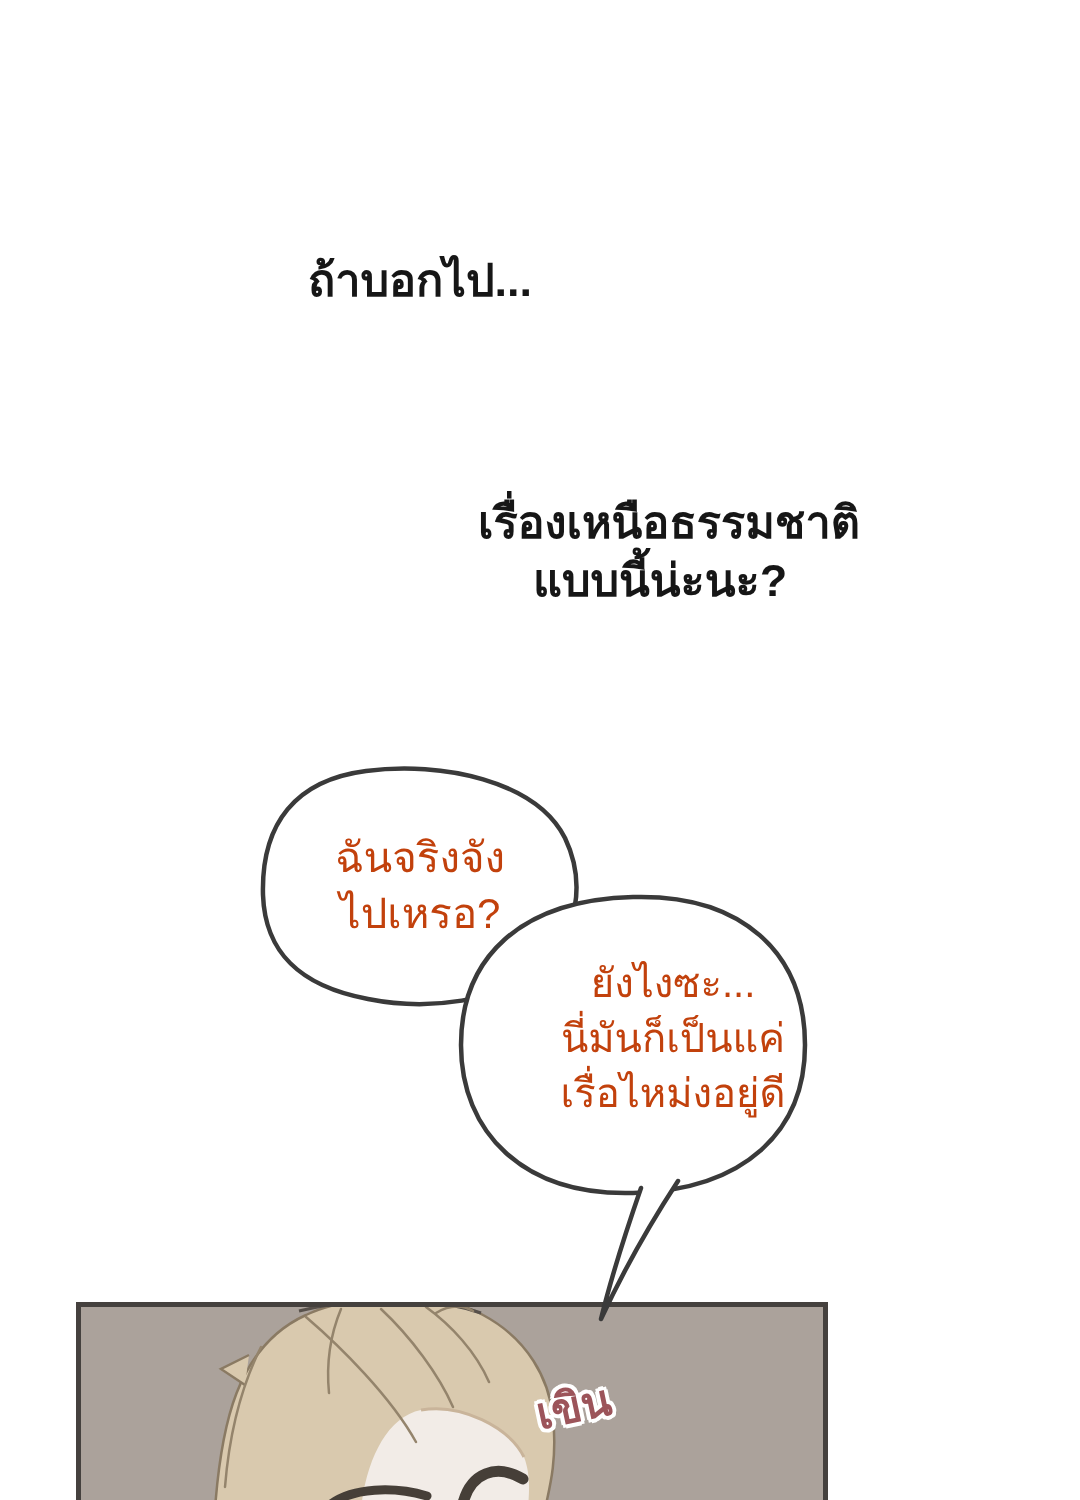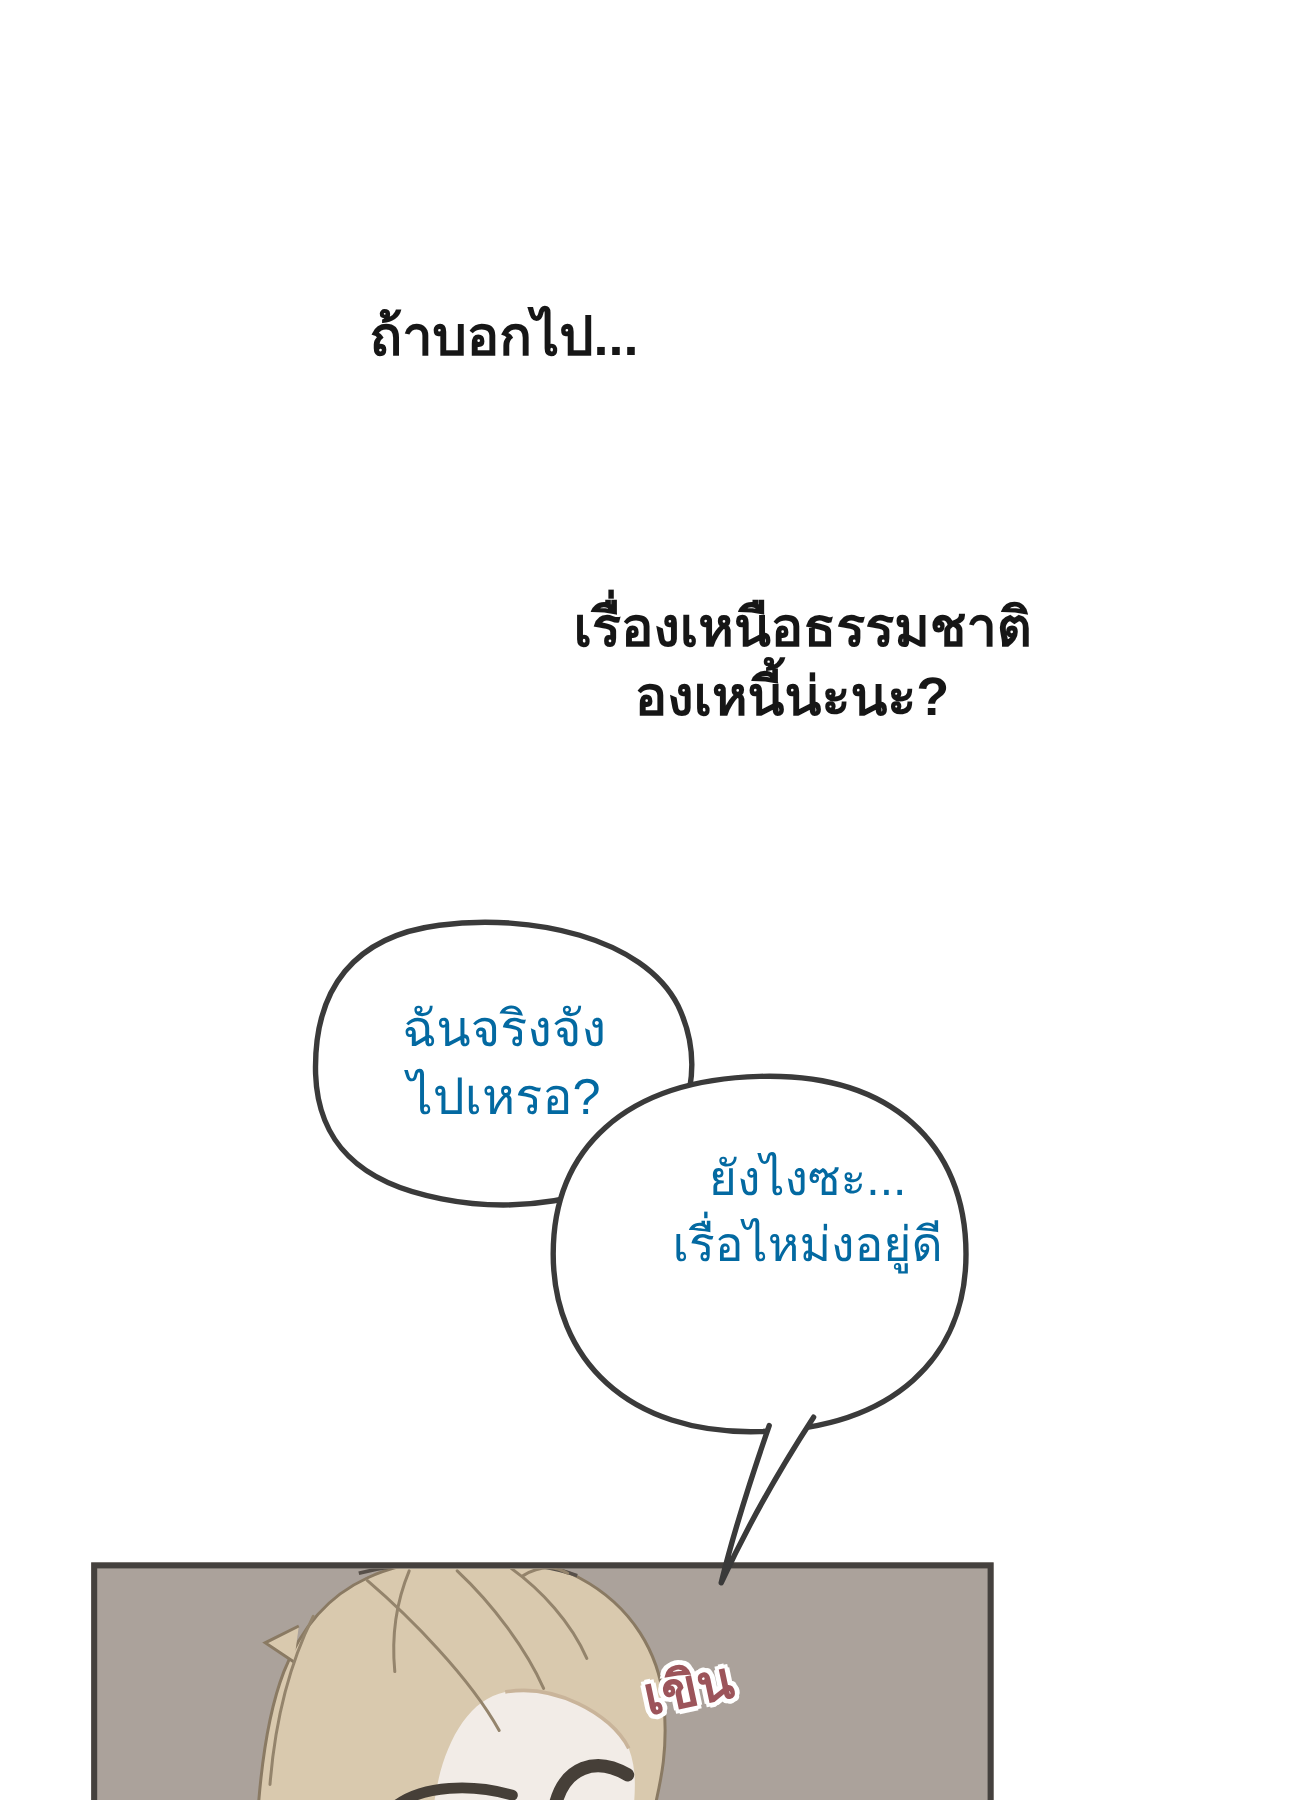--- a/index.html
+++ b/index.html
@@ -11,21 +11,21 @@
     padding-left:16px;
   }
   .abs{position:absolute;}
   .narration{
     text-align:center;font-weight:700;font-size:45px;line-height:58px;
     letter-spacing:0px;color:#161616;white-space:nowrap;
   }
   #narration-top{left:240px;top:252px;width:360px;}
   #narration-mid{left:478px;top:494px;width:364px;}
   .bubble-text{
-    text-align:center;font-weight:400;color:#0369a1;white-space:nowrap;z-index:6;
+    text-align:center;font-weight:400;color:#c2410c;white-space:nowrap;z-index:6;
   }
   #bubble-left-text{left:300px;top:830px;width:240px;font-size:42px;line-height:56px;}
   #bubble-right-text{left:541px;top:956px;width:264px;font-size:40px;line-height:55px;}
   #bubble-layer{left:0;top:0;width:1080px;height:1500px;z-index:5;}
   #panel{
     left:76px;top:1302px;width:752px;height:210px;
     background:#aba29b;border:5px solid #45413e;box-sizing:border-box;
     overflow:hidden;z-index:2;
   }
   #character-svg{position:absolute;left:0;top:0;}
@@ -42,21 +42,21 @@
 <body>
 
 <div class="page">
 
   <div id="narration-top" class="abs narration">
     <div>ถ้าบอกไป...</div>
   </div>
 
   <div id="narration-mid" class="abs narration">
     <div>เรื่องเหนือธรรมชาติ</div>
-    <div>องเหนี้น่ะนะ?</div>
+    <div>แบบนี้น่ะนะ?</div>
   </div>
 
   <div id="panel" class="abs">
     <svg id="character-svg" width="742" height="200" viewBox="0 0 742 200">
 
       <path d="M 134,202 C 140,120 155,40 225,8 C 270,-14 360,-16 402,8
                C 447,32 468,72 472,110 C 476,150 470,176 464,202 Z" fill="#d9c9ae" stroke="#8a7a63" stroke-width="2.5"></path>
 
       <path d="M 218,4 C 270,-9 352,-11 400,6" fill="none" stroke="#57504a" stroke-width="3"></path>
 
@@ -93,18 +93,19 @@
     <path d="M 641,1188 Q 614,1266 601,1319 Q 633,1250 678,1181" fill="#ffffff" stroke="#3a3a3a" stroke-width="4.5" stroke-linejoin="round" stroke-linecap="round"></path>
   </svg>
 
   <div id="bubble-left-text" class="abs bubble-text">
     <div>ฉันจริงจัง</div>
     <div>ไปเหรอ?</div>
   </div>
 
   <div id="bubble-right-text" class="abs bubble-text">
     <div>ยังไงซะ...</div>
+    <div>นี่มันก็เป็นแค่</div>
     <div>เรื่อไหม่งอยู่ดี</div>
   </div>
 
   <div id="sfx" class="abs">เขิน</div>
 
 </div>
 
 </body></html>

